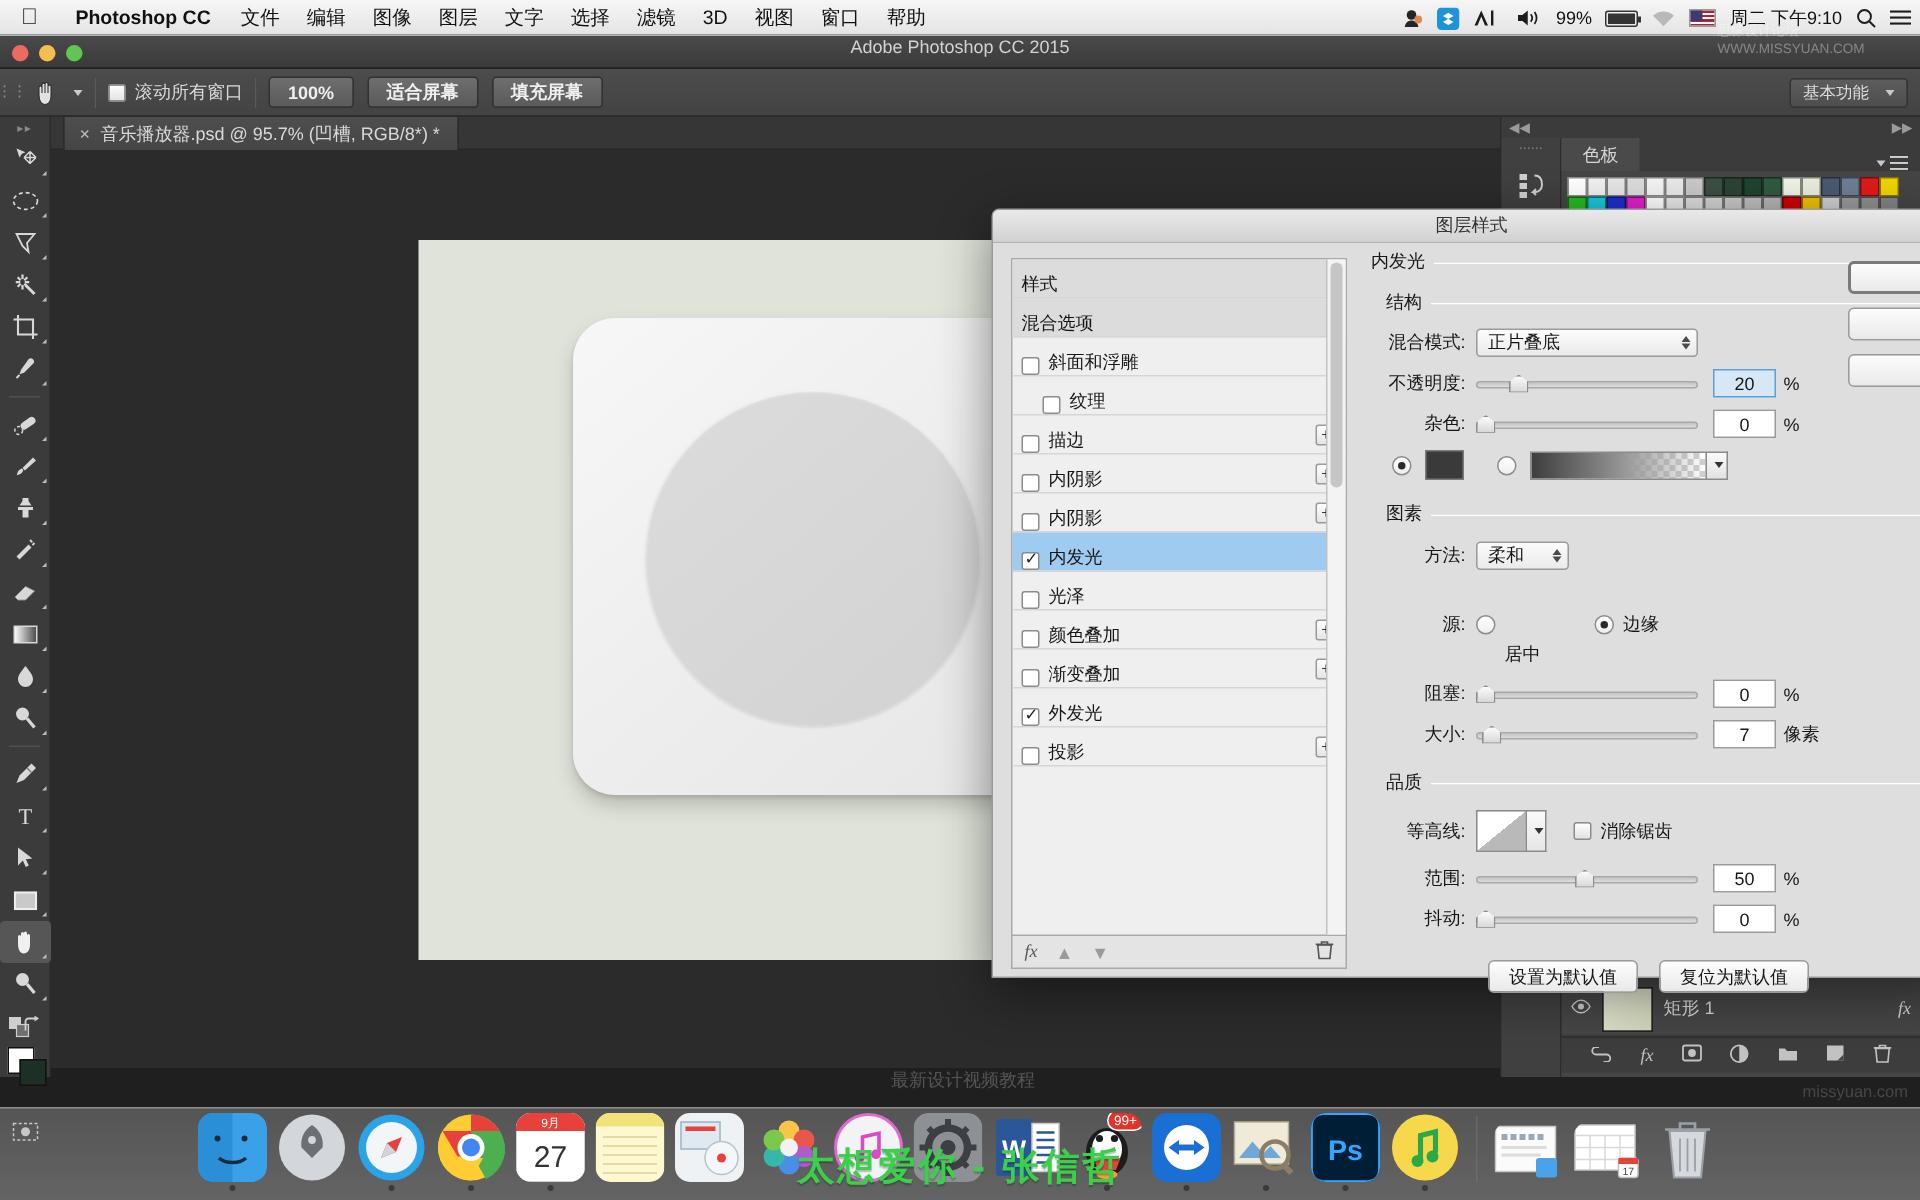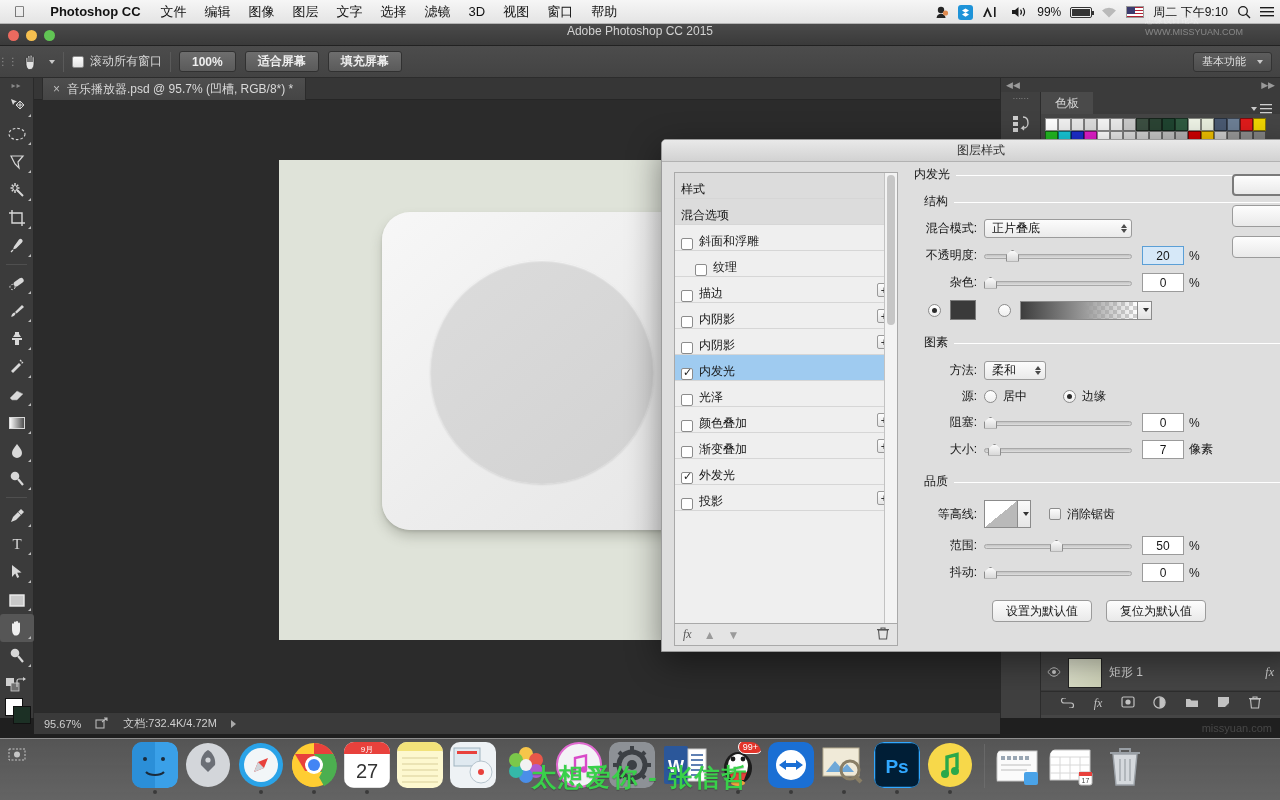--- a/index.html
+++ b/index.html
@@ -663,31 +663,20 @@
 
   <div class="canvaswrap">
     <div class="artboard">
       <div class="card">
         <div class="disc"></div>
       </div>
     </div>
     <span class="wm" style="left:560px; top:612px; color:rgba(210,210,210,.30);">最新设计视频教程</span>
   </div>
 
-  <div class="statusbar">
-    <span>95.67%</span>
-    <span>
-      <svg width="14" height="12" viewBox="0 0 14 12">
-          <rect x="1" y="3" width="8" height="8" fill="none" stroke="#b9b9b9" stroke-width="1.1"></rect>
-          <path d="M7 5 12 1M9 1h3v3" stroke="#b9b9b9" stroke-width="1.1" fill="none"></path>
-        </svg>
-    </span>
-    <span>文档:732.4K/4.72M</span>
-    <span class="sb-arrow"></span>
-  </div>
 
   <div class="rightcol">
     <div class="dockhead">
       <span>◀◀</span>
       <span>▶▶</span>
     </div>
 
     <div class="icorail">
       <div style="height:12px;display:flex;align-items:center;justify-content:center;color:#8a8a8a;font-size:8px;">⋯⋯</div>
       <div style="height:40px;display:flex;align-items:center;justify-content:center;">
@@ -959,21 +948,21 @@
           <span class="updown">
               <i class="ua"></i>
               <i class="ub"></i>
             </span>
         </span>
       </div>
 
       <div class="row">
         <span class="lbl">源:</span>
         <span class="radio"></span>
-        <span style="margin-left:6px;">居中</span>
+        <span style="margin-left:6px;margin-top:40px;">居中</span>
         <span class="radio on" style="margin-left:36px;"></span>
         <span style="margin-left:6px;">边缘</span>
       </div>
 
       <div class="row">
         <span class="lbl">阻塞:</span>
         <span class="slider" style="max-width:148px;">
           <i class="strack"></i>
             <i class="sknob" style="left:0px;"></i>
         </span>

